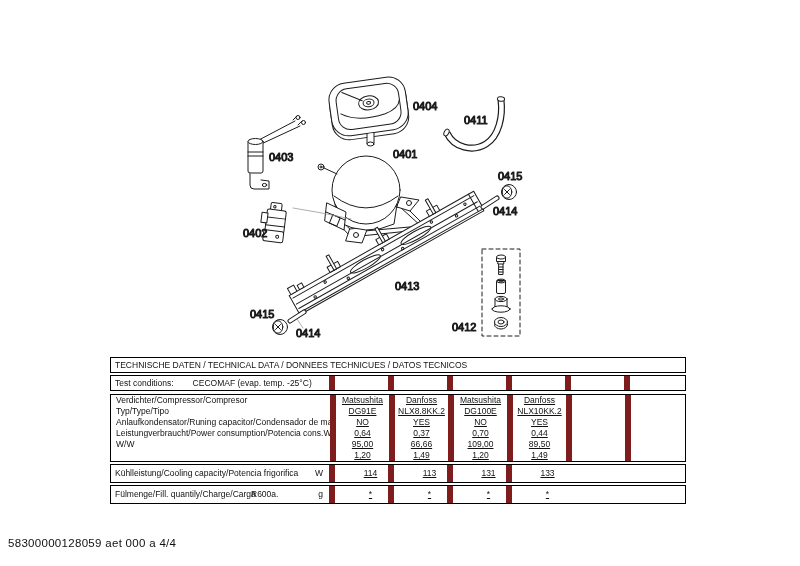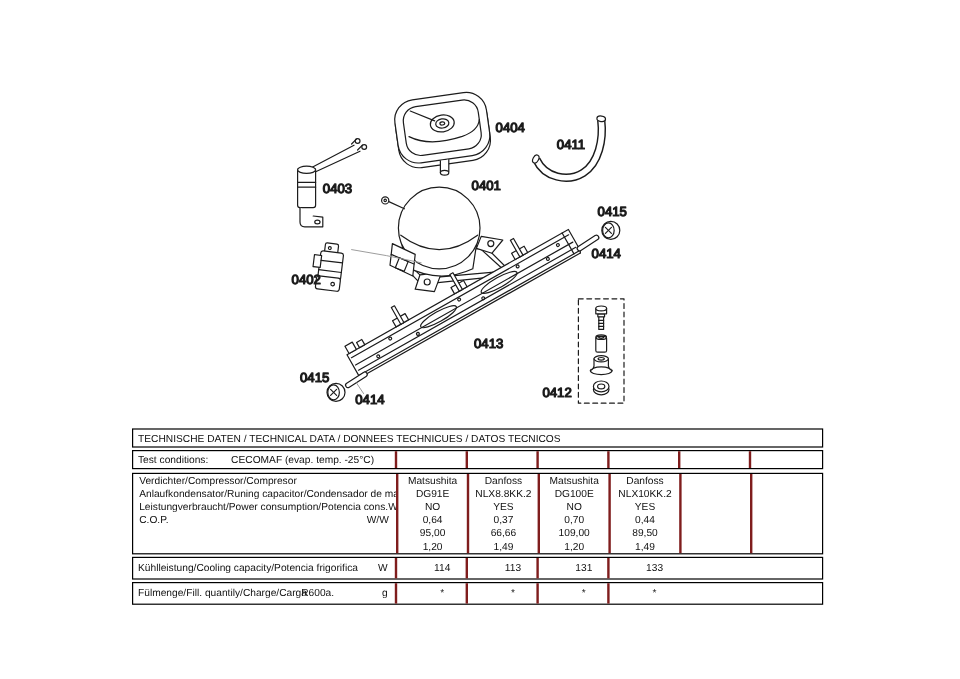--- a/index.html
+++ b/index.html
@@ -6,21 +6,21 @@
   .page{position:relative;width:733px;height:566px;background:#fff;overflow:hidden;
         font-family:"Liberation Sans", sans-serif;color:#111;}
   .diagram{position:absolute;left:0;top:0;}
   .plabel{font-family:"Liberation Sans", sans-serif;font-size:11px;fill:#111;}
 
   
   .ttable{position:absolute;left:110px;top:357px;width:576px;font-size:8.5px;}
   .band{box-sizing:border-box;border:1px solid #000;background:#fff;}
   .cols{display:flex;align-items:stretch;}
   .labelcol{box-sizing:border-box;width:218px;position:relative;white-space:nowrap;overflow:hidden;}
-  .datacol{box-sizing:border-box;width:59px;border-left:2px solid #7f1d1d;text-align:center;white-space:nowrap;overflow:hidden;}
+  .datacol{box-sizing:border-box;width:59px;border-left:6px solid #7f1d1d;text-align:center;white-space:nowrap;overflow:hidden;text-decoration:underline;}
   .title-band{height:16px;margin-bottom:2px;display:flex;align-items:center;padding-left:4px;}
   .test-band{height:16px;margin-bottom:3px;}
   .test-band .labelcol{display:flex;align-items:center;padding-left:4px;gap:19px;}
   .main-band{height:68px;margin-bottom:2px;justify-content:center;}
   .lrow{display:flex;height:11px;line-height:11px;padding:0 6px 0 4px;}
   .lrow .lname{flex:1 1 auto;}
   .lrow .lunit{text-align:right;}
   .dline{height:11px;line-height:11px;}
   .one-band{height:19px;margin-bottom:2px;align-items:flex-end;}
   .one-band .lrow{height:17px;line-height:17px;}
@@ -234,29 +234,32 @@
       <div class="datacol"></div>
     </div>
 
     <div class="band main-band cols">
       <div class="labelcol">
         <div class="lrow">
           <span class="lname">Verdichter/Compressor/Compresor</span>
           <span class="lunit"></span>
         </div>
         <div class="lrow">
+          <span class="lname">Typ/Type/Tipo</span>
+          <span class="lunit"></span>
+        </div>
+        <div class="lrow">
           <span class="lname">Anlaufkondensator/Runing capacitor/Condensador de marcha</span>
           <span class="lunit"></span>
         </div>
         <div class="lrow">
           <span class="lname">Leistungverbraucht/Power consumption/Potencia cons.</span>
           <span class="lunit">W</span>
         </div>
         <div class="lrow">
-          <span class="lname">C.O.P.</span>
           <span class="lunit">W/W</span>
         </div>
       </div>
       <div class="datacol">
         <div class="dline">Matsushita</div>
         <div class="dline">DG91E</div>
         <div class="dline">NO</div>
         <div class="dline">0,64</div>
         <div class="dline">95,00</div>
         <div class="dline">1,20</div>
@@ -316,14 +319,15 @@
       <div class="datacol">*</div>
       <div class="datacol">*</div>
       <div class="datacol">*</div>
       <div class="datacol"></div>
       <div class="datacol"></div>
     </div>
 
   </div>
 
 
+  <div class="docnum">58300000128059 aet 000 a 4/4</div>
 
 </div>
 
 </body></html>

